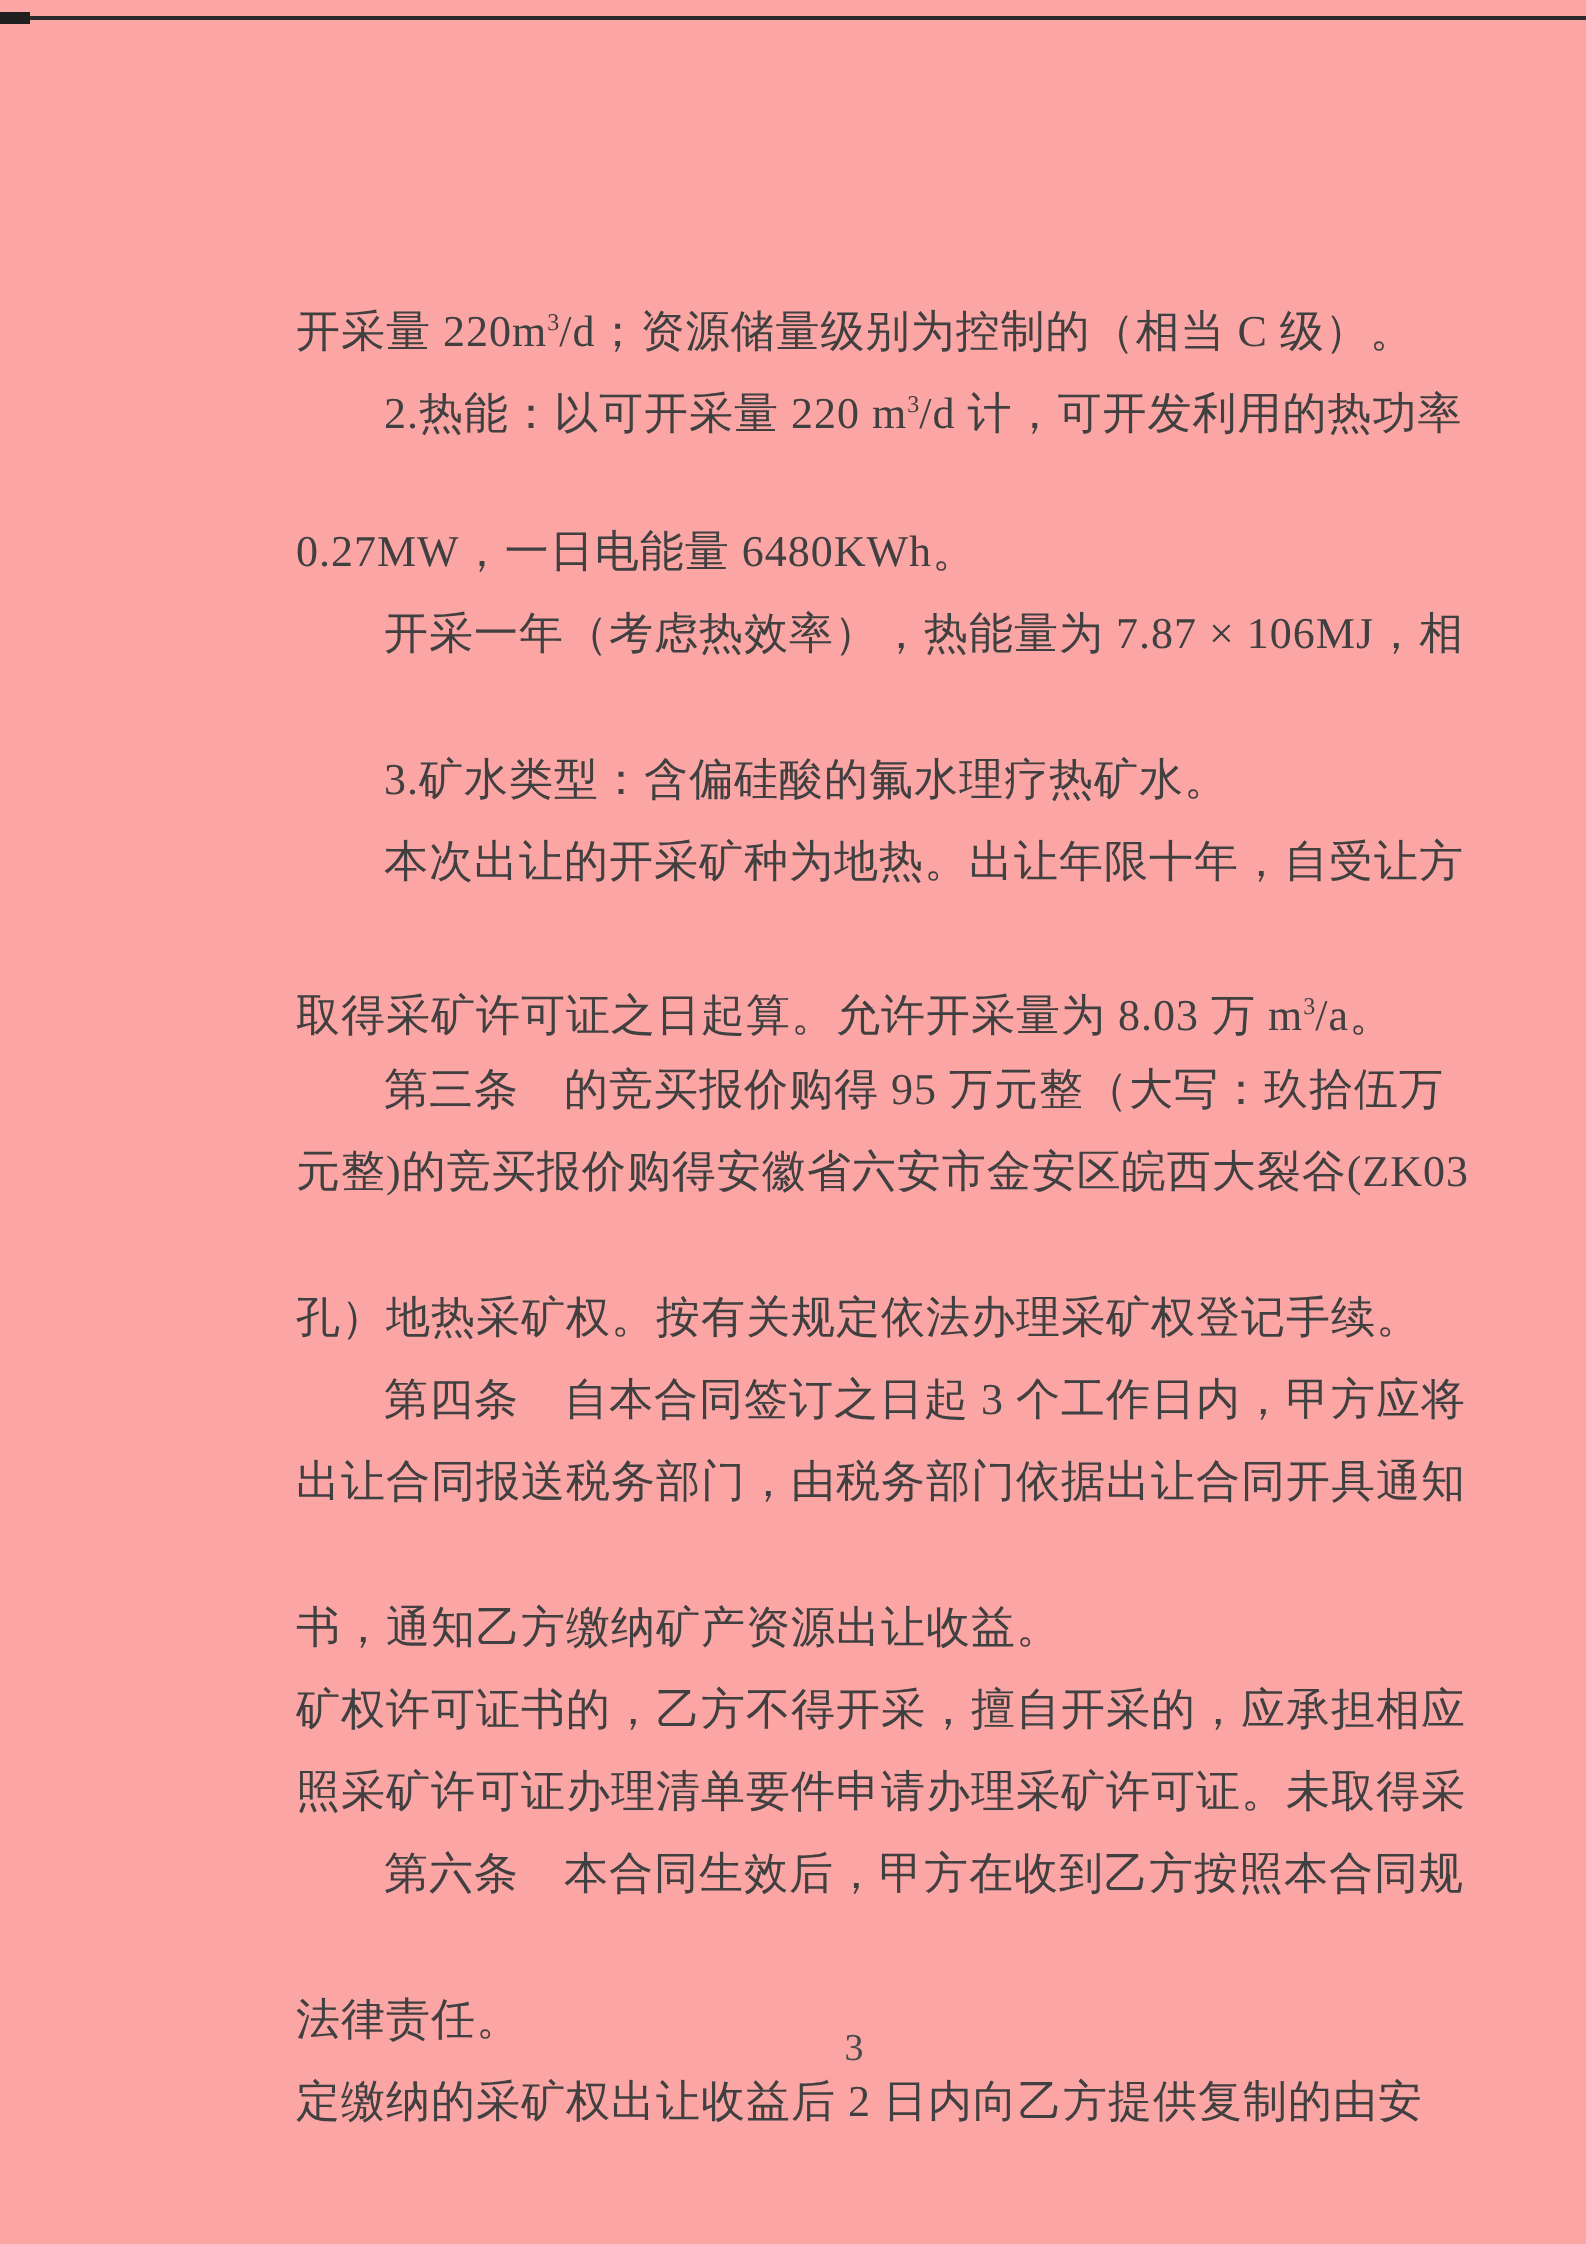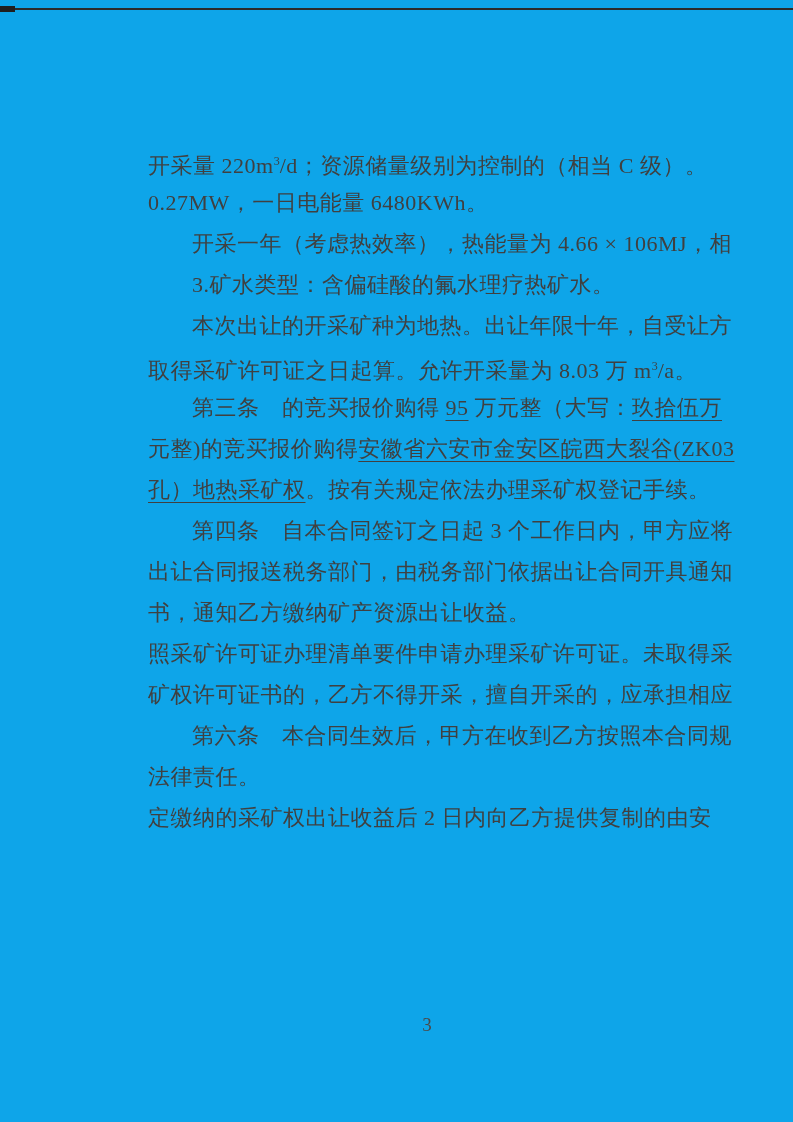--- a/index.html
+++ b/index.html
@@ -4,21 +4,21 @@
 <style>
   html, body {
     margin: 0;
     padding: 0;
     background: #ffffff;
   }
   .page {
     position: relative;
     width: 793px;
     height: 1122px;
-    background: #0ea5e9;
+    background: #fca5a5;
     overflow: hidden;
     font-family: "Liberation Serif", "DejaVu Serif", serif;
     color: #404040;
   }
   
   .top-artifact {
     position: absolute;
     top: 8px;
     left: 0;
     width: 793px;
@@ -46,26 +46,26 @@
     letter-spacing: 0.5px;
     text-align: justify;
     text-align-last: justify;
     text-justify: inter-character;
     white-space: nowrap;
     overflow: visible;
   }
   .line.end {
     text-align: right;
     text-align-last: left;
+    margin-top: 32px;
   }
   .line.indent {
     text-indent: 44px;
   }
   .u {
-    text-decoration: underline;
     text-underline-offset: 5px;
     text-decoration-thickness: 1px;
   }
   .sup {
     font-size: 12px;
     vertical-align: 8px;
     letter-spacing: 0;
   }
   .pagenum {
     position: absolute;
@@ -78,32 +78,33 @@
 </style>
 </head>
 <body>
 
 <div class="page">
   <div class="top-artifact"></div>
   <div class="top-artifact-left"></div>
 
   <div class="doc">
       <div class="line"><span>开采量 220m</span><span class="sup">3</span><span>/d；资源储量级别为控制的（相当 C 级）。</span></div>
+      <div class="line indent"><span>2.热能：以可开采量 220 m</span><span class="sup">3</span><span>/d 计，可开发利用的热功率</span></div>
       <div class="line end"><span>0.27MW，一日电能量 6480KWh。</span></div>
-      <div class="line indent"><span>开采一年（考虑热效率），热能量为 4.66 × 106MJ，相</span></div>
+      <div class="line indent"><span>开采一年（考虑热效率），热能量为 7.87 × 106MJ，相</span></div>
       <div class="line indent end"><span>3.矿水类型：含偏硅酸的氟水理疗热矿水。</span></div>
       <div class="line indent"><span>本次出让的开采矿种为地热。出让年限十年，自受让方</span></div>
       <div class="line end"><span>取得采矿许可证之日起算。允许开采量为 8.03 万 m</span><span class="sup">3</span><span>/a。</span></div>
       <div class="line indent"><span>第三条　的竞买报价购得 </span><span class="u">95</span><span> 万元整（大写：</span><span class="u">玖拾伍万</span></div>
       <div class="line"><span>元整)的竞买报价购得</span><span class="u">安徽省六安市金安区皖西大裂谷(ZK03</span></div>
       <div class="line end"><span class="u">孔）地热采矿权</span><span>。按有关规定依法办理采矿权登记手续。</span></div>
       <div class="line indent"><span>第四条　自本合同签订之日起 3 个工作日内，甲方应将</span></div>
       <div class="line"><span>出让合同报送税务部门，由税务部门依据出让合同开具通知</span></div>
       <div class="line end"><span>书，通知乙方缴纳矿产资源出让收益。</span></div>
+      <div class="line"><span>矿权许可证书的，乙方不得开采，擅自开采的，应承担相应</span></div>
       <div class="line"><span>照采矿许可证办理清单要件申请办理采矿许可证。未取得采</span></div>
-      <div class="line"><span>矿权许可证书的，乙方不得开采，擅自开采的，应承担相应</span></div>
       <div class="line indent"><span>第六条　本合同生效后，甲方在收到乙方按照本合同规</span></div>
       <div class="line end"><span>法律责任。</span></div>
       <div class="line"><span>定缴纳的采矿权出让收益后 2 日内向乙方提供复制的由安</span></div>
     </div>
 
   <div class="pagenum">3</div>
 </div>
 
 </body></html>

